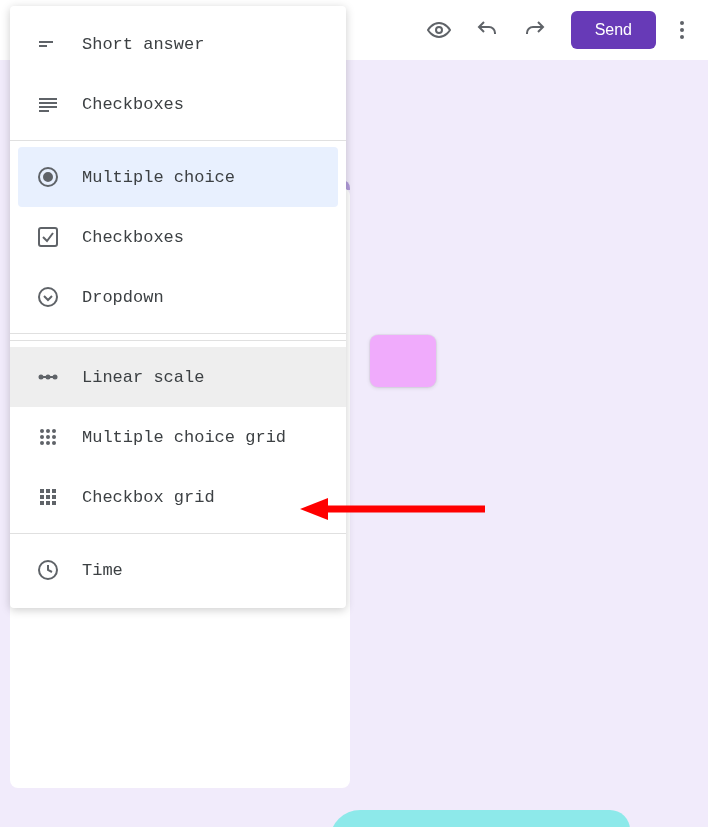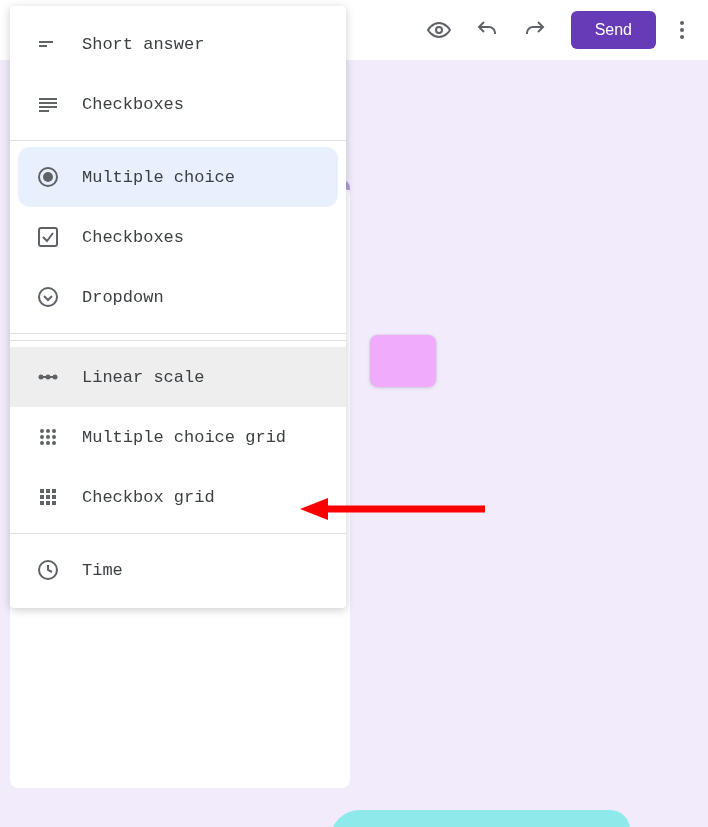--- a/index.html
+++ b/index.html
@@ -87,21 +87,21 @@
       display: flex;
       align-items: center;
       gap: 22px;
       padding: 18px 18px 18px 26px;
       cursor: pointer;
       color: #3c4043;
       font-size: 17px;
       position: relative;
     }
     .menu-item .mi-icon { width: 24px; height: 24px; color: #5f6368; flex-shrink: 0; }
-    .menu-item.selected { background: #e8f0fe; margin: 0 8px; border-radius: 12px; padding-left: 18px; }
+    .menu-item.selected { background: #e8f0fe; margin: 0 8px; border-radius: 4px; padding-left: 18px; }
     .menu-item.hovered { background: #eeeeee; }
     .divider { height: 1px; background: #e0e0e0; margin: 6px 0; }
     .arrow {
       position: absolute;
       top: 494px;
       left: 300px;
       width: 190px;
       height: 30px;
       pointer-events: none;
     }

